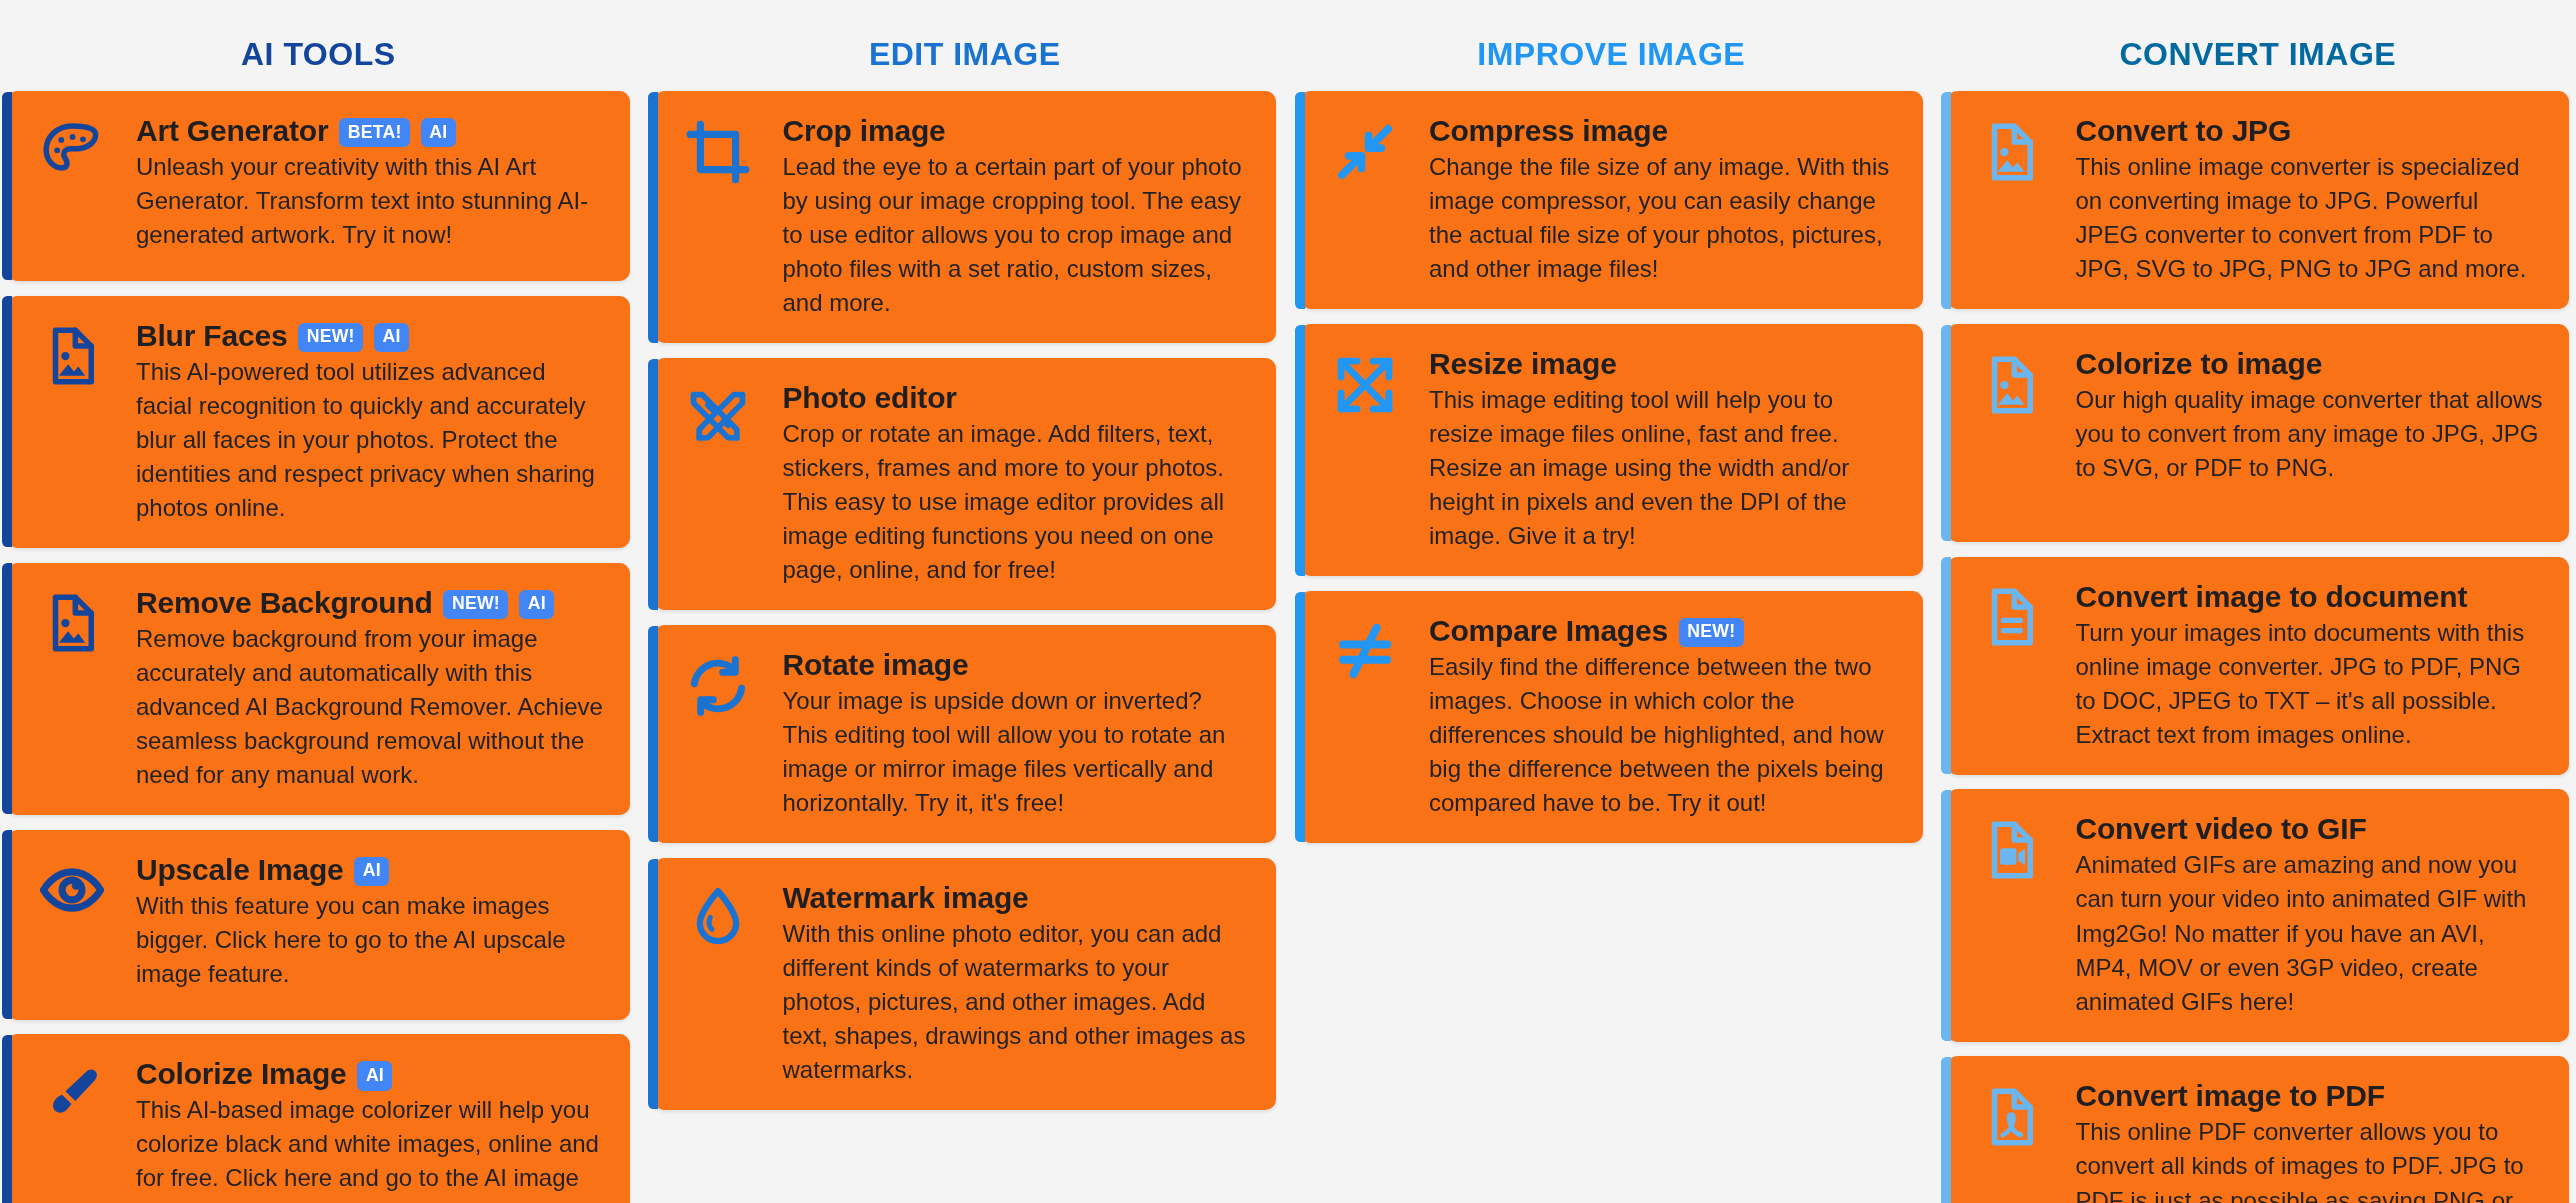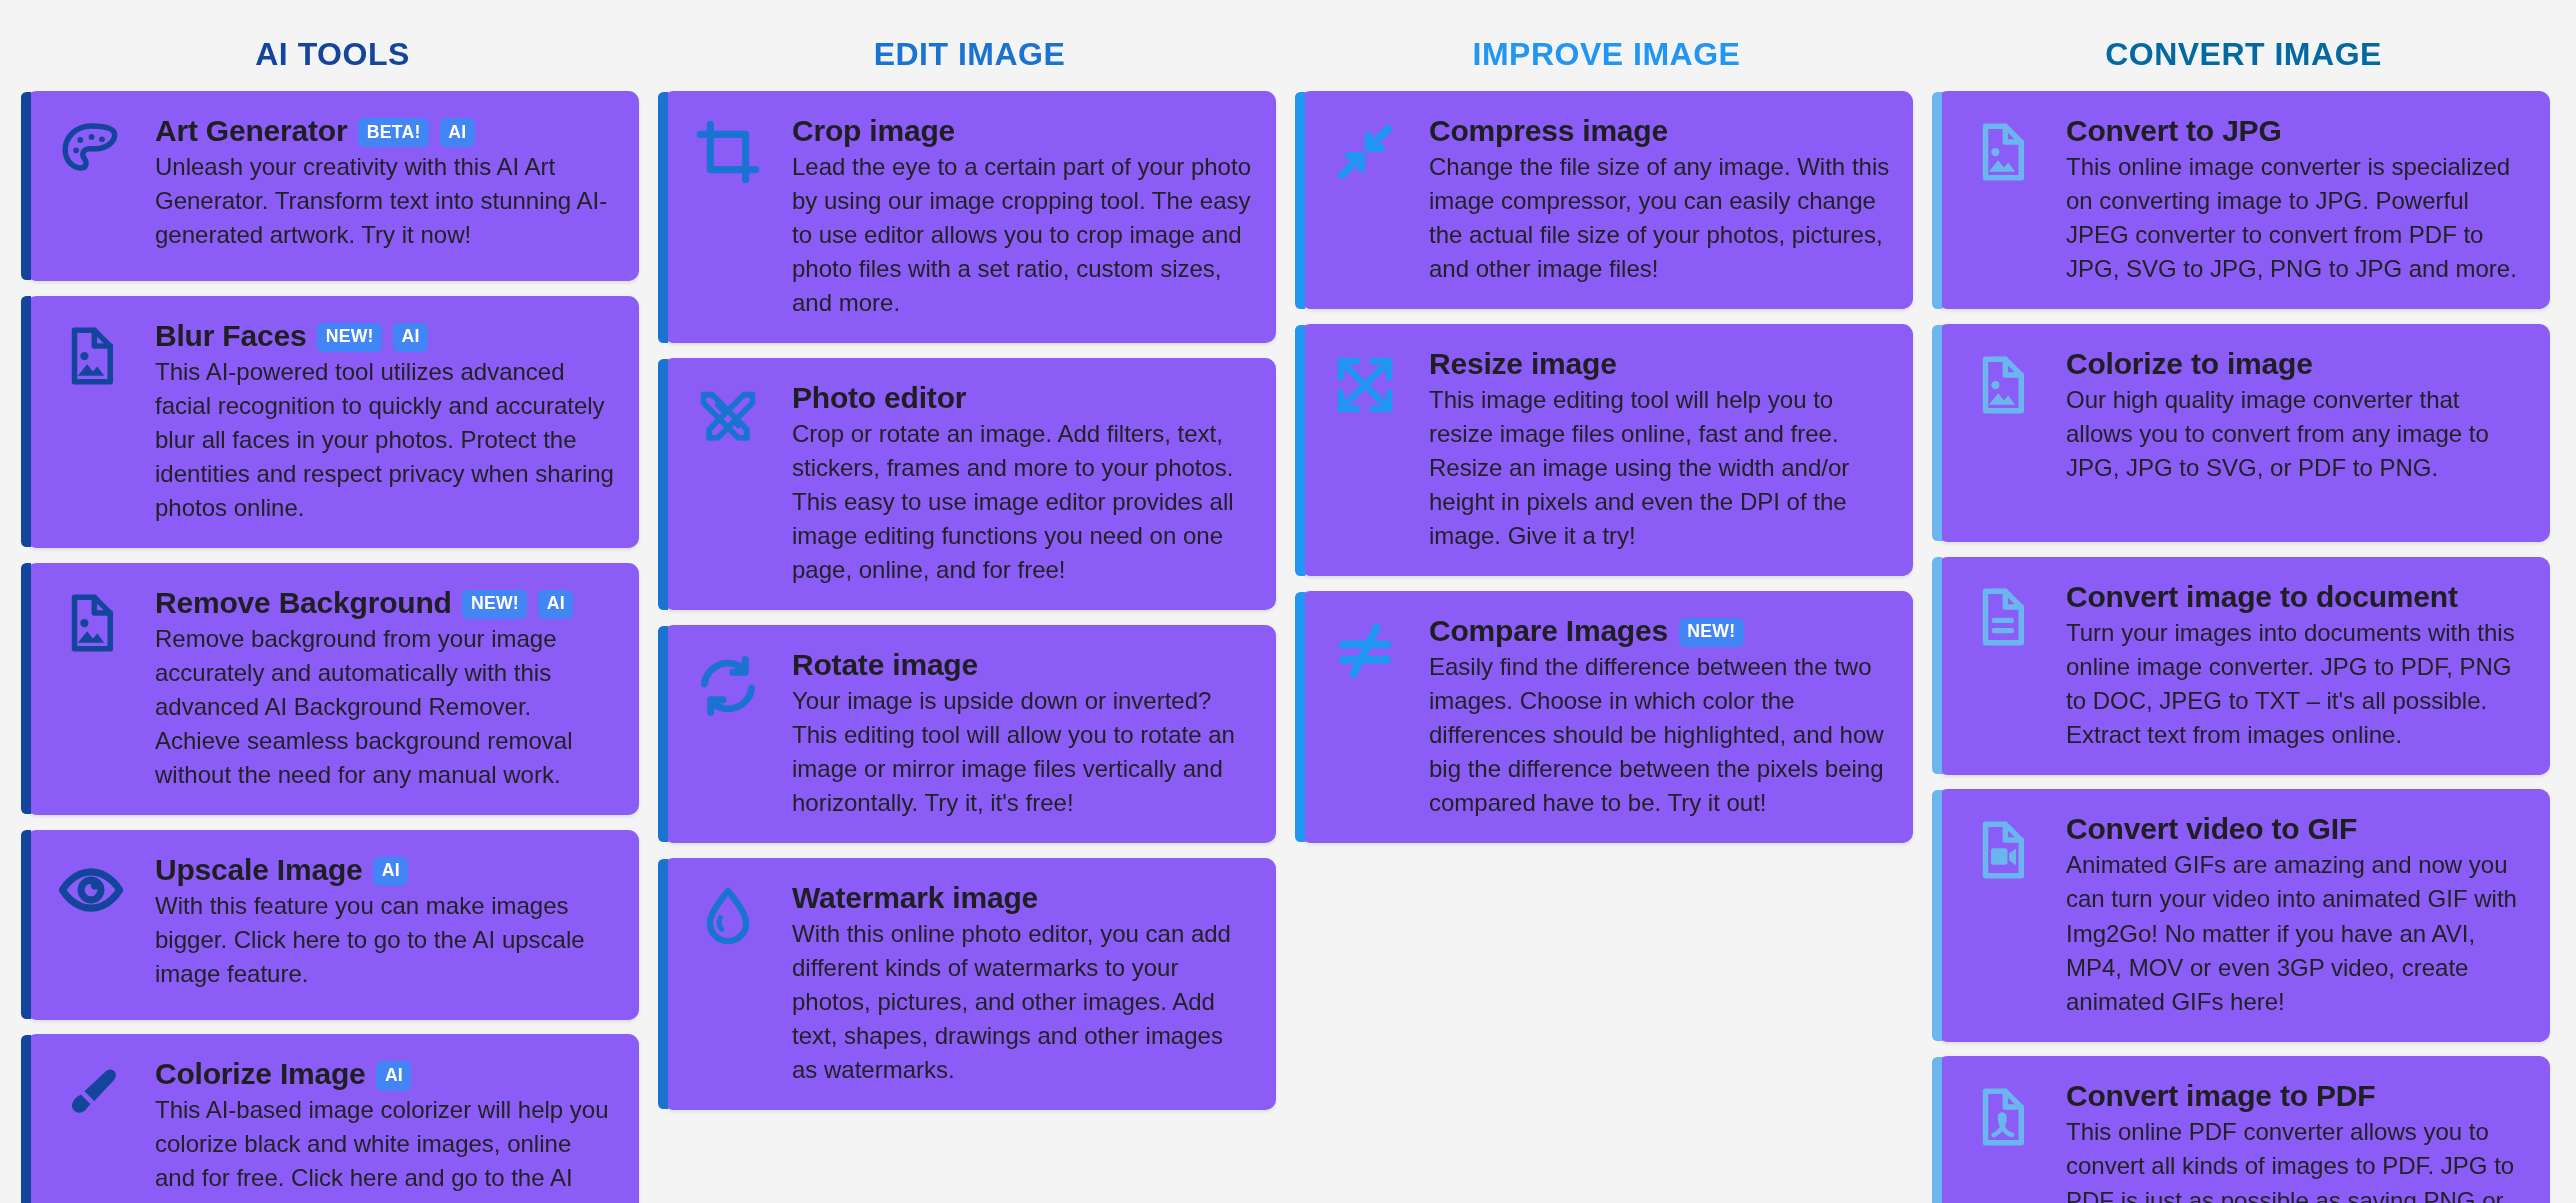--- a/index.html
+++ b/index.html
@@ -5,21 +5,21 @@
   html,body{margin:0;padding:0;}
   body{
     width:2576px;height:1203px;
     background:#f4f4f4;
     font-family:"Liberation Sans", sans-serif;
     overflow:hidden;
   }
   .board{
     width:2576px;height:865px;
     box-sizing:border-box;
-    padding:0 26px;
+    padding:0 7px;
     display:flex;
     gap:24px;
     align-items:flex-start;
   }
   .column{
     flex:1 1 0;
     min-width:0;
     display:flex;
     flex-direction:column;
   }
@@ -33,21 +33,21 @@
     margin:0;
     white-space:nowrap;
   }
   .cards{
     display:flex;
     flex-direction:column;
     gap:14.6px;
   }
   .card{
     position:relative;
-    background:#8b5cf6;
+    background:#f97316;
     border-radius:10.8px;
     box-shadow:0 1.5px 3.8px rgba(0,0,0,0.09);
     display:flex;
     align-items:flex-start;
     box-sizing:border-box;
     padding:23px 20px 23px 0;
     overflow:visible;
     justify-content:center;
   }
   .accent{

